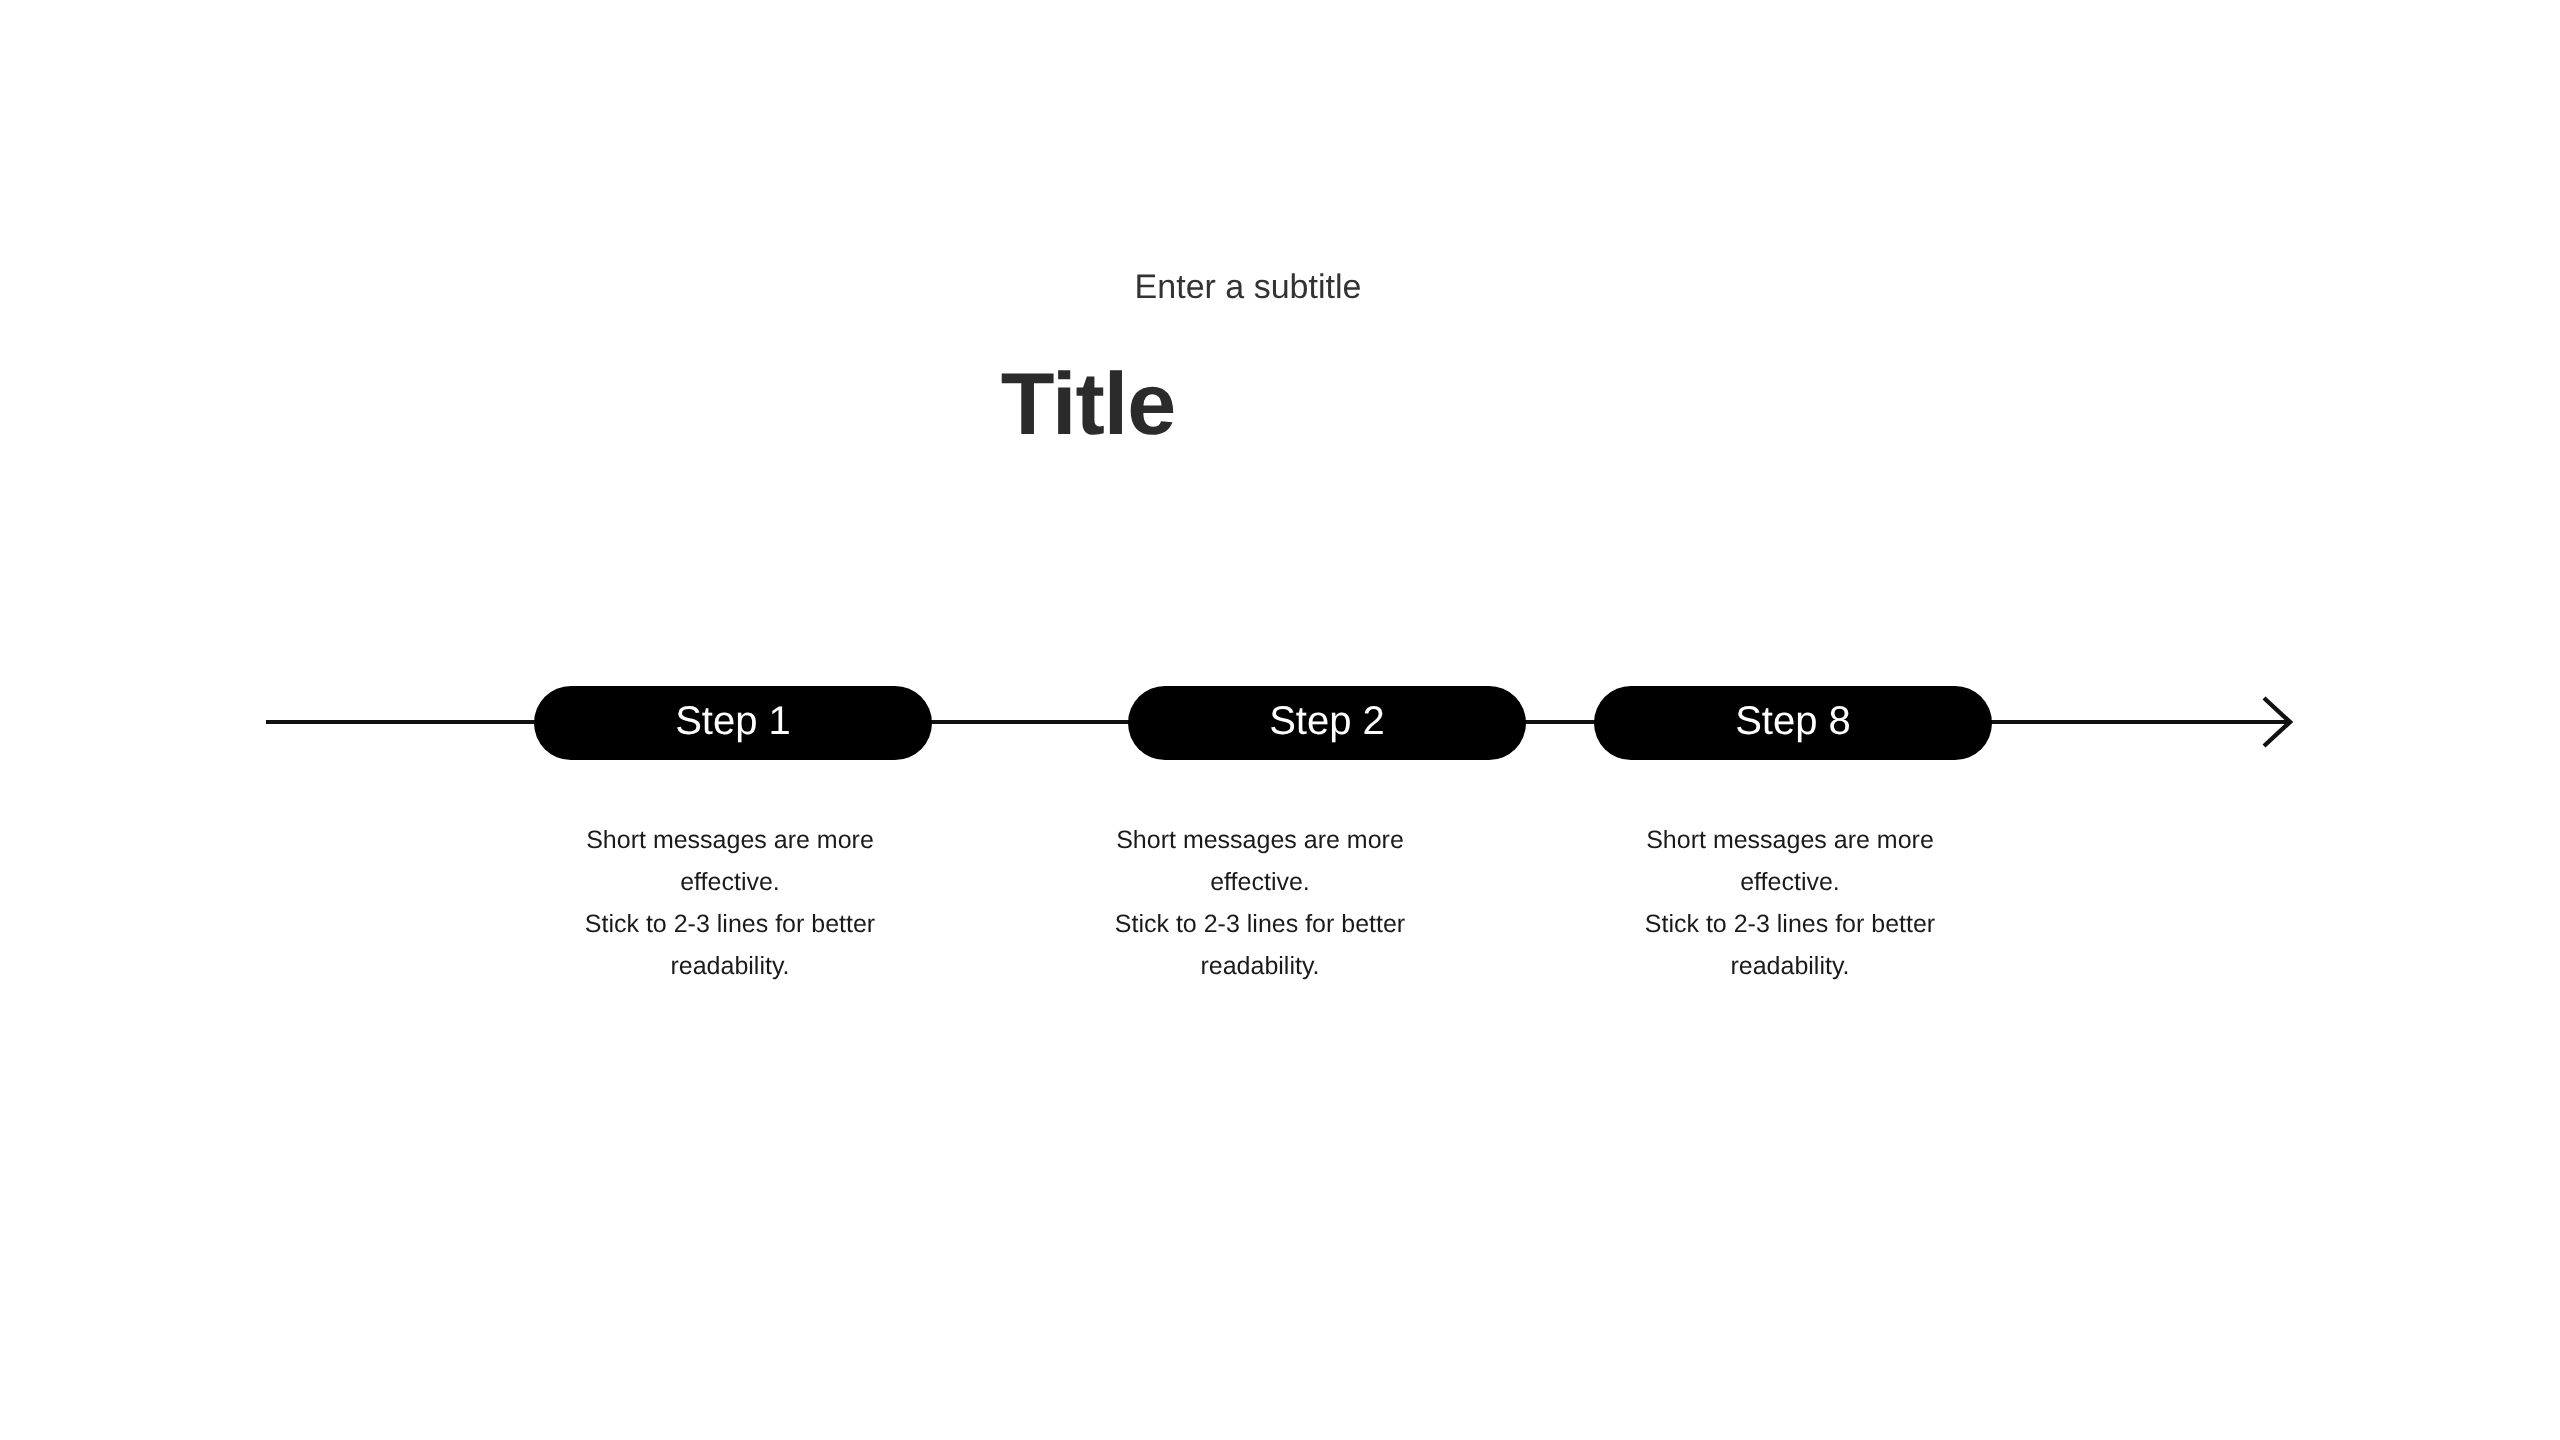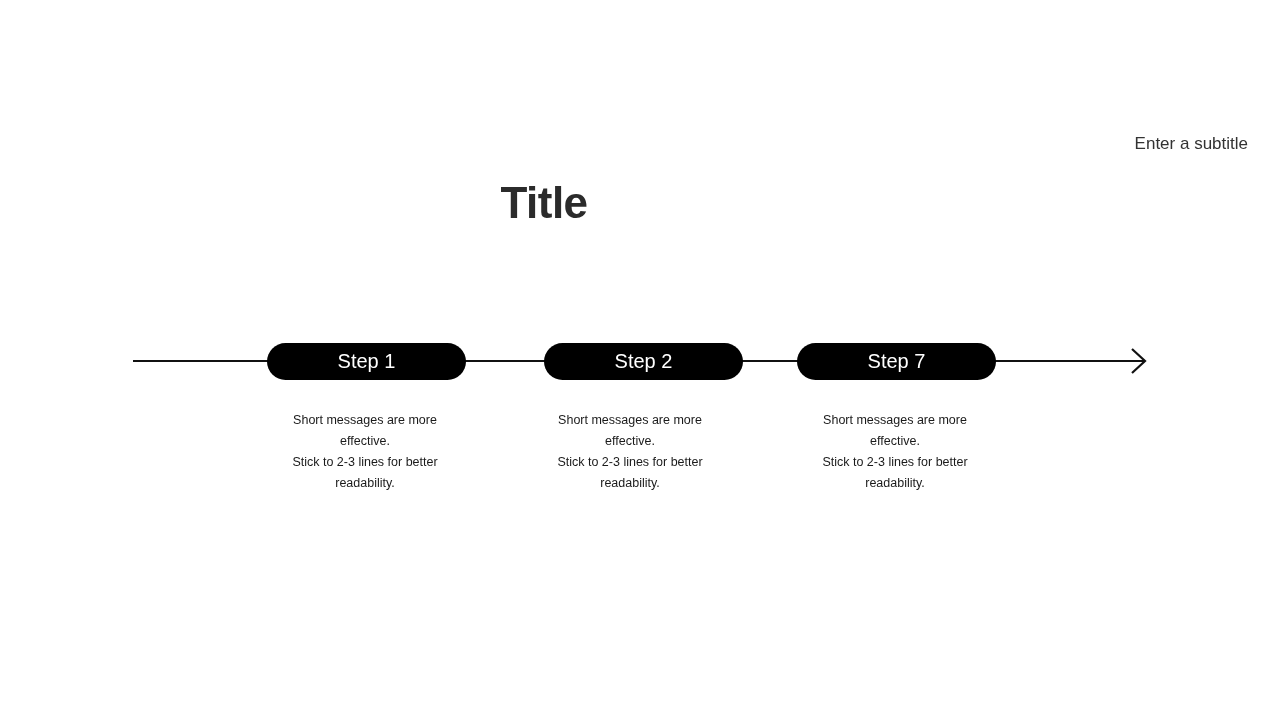--- a/index.html
+++ b/index.html
@@ -1,18 +1,18 @@
 <!DOCTYPE html>
 <html><head>
 <meta charset="utf-8">
 <style>
   html, body { margin:0; padding:0; }
   body { width:1280px; height:720px; background:#ffffff; position:relative; overflow:hidden;
          font-family:"Liberation Sans", "DejaVu Sans", sans-serif; color:#2b2b2b; }
-  .subtitle { position:absolute; top:134px; left:0; width:1248px; text-align:right;
+  .subtitle { position:absolute; top:134px; left:0; width:1248px; text-align:center;
               font-size:17px; color:#333333; }
   .title { position:absolute; top:178px; left:0; width:1088px; text-align:center;
            font-size:44px; font-weight:bold; color:#2b2b2b; letter-spacing:-0.5px; }
   .timeline-line { position:absolute; left:133px; top:360px; width:1012px; height:2px; background:#111111; }
   .arrow-head { position:absolute; left:1126px; top:347px; width:28px; height:28px; }
   .step { position:absolute; top:343px; width:199px; height:37px; background:#000000;
           border-radius:19px; color:#ffffff; font-size:20px; display:flex; align-items:center;
           justify-content:center; }
   .desc { position:absolute; top:410px; width:200px; text-align:center; font-size:12.5px;
           line-height:21px; color:#1a1a1a; }
@@ -30,28 +30,28 @@
   </svg>
 
   <div class="step" style="left:267px;">
     <span>Step 1</span>
   </div>
   <div class="desc" style="left:265px;">
     <div style="padding:0 28px;">Short messages are more effective.</div>
     <div style="padding:0 25px;">Stick to 2-3 lines for better readability.</div>
   </div>
 
-  <div class="step" style="left:544px;">
+  <div class="step" style="left:564px;">
     <span>Step 2</span>
   </div>
   <div class="desc" style="left:530px;">
     <div style="padding:0 28px;">Short messages are more effective.</div>
     <div style="padding:0 25px;">Stick to 2-3 lines for better readability.</div>
   </div>
 
   <div class="step" style="left:797px;">
-    <span>Step 7</span>
+    <span>Step 8</span>
   </div>
   <div class="desc" style="left:795px;">
     <div style="padding:0 28px;">Short messages are more effective.</div>
     <div style="padding:0 25px;">Stick to 2-3 lines for better readability.</div>
   </div>
 </div>
 
 </body></html>

